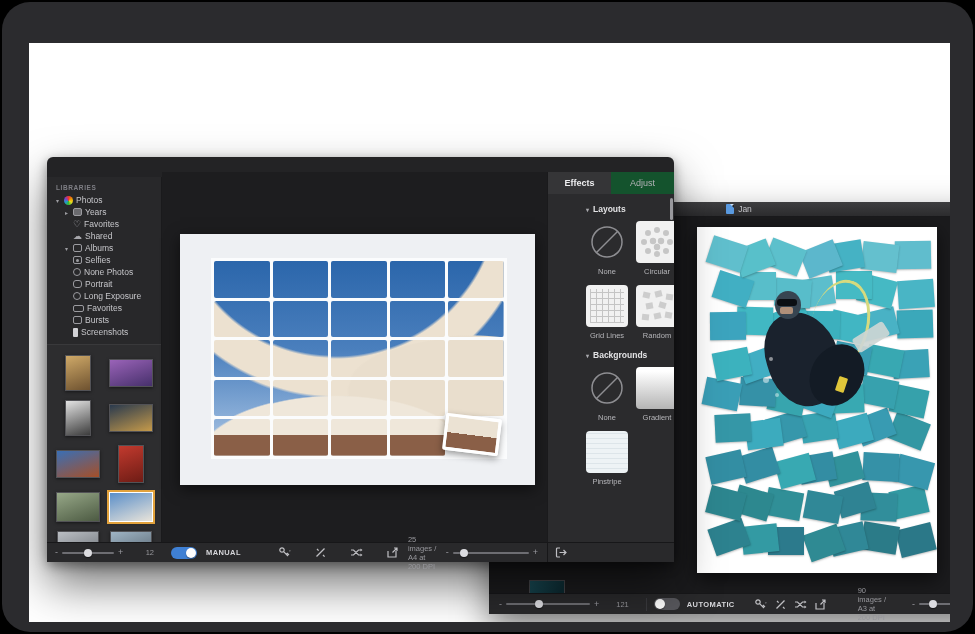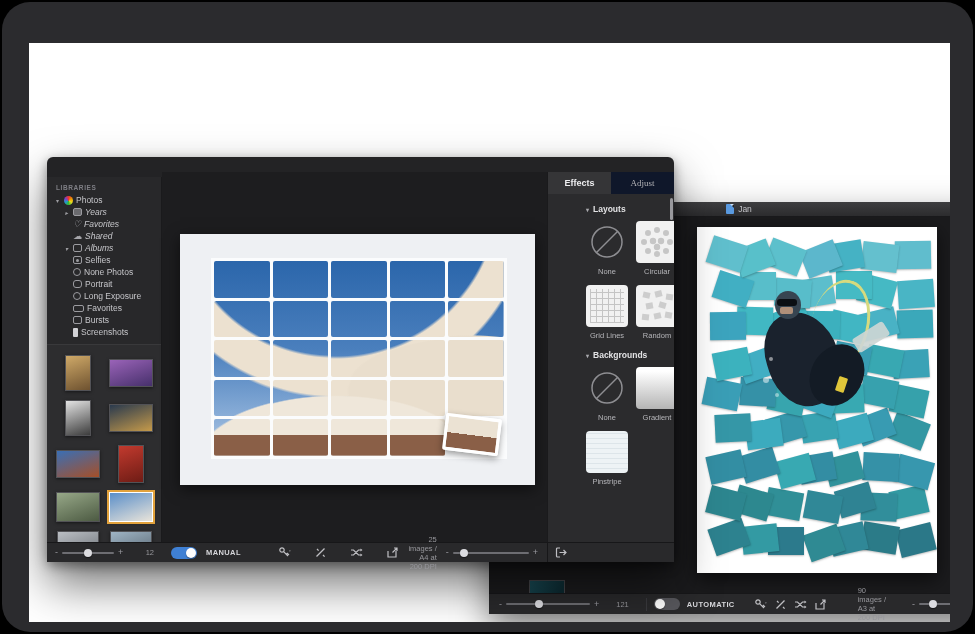--- a/index.html
+++ b/index.html
@@ -49,21 +49,21 @@
   .dv { position:absolute; }
 
   
   #win-arch { left:18px; top:114px; width:627px; height:405px; box-shadow:0 22px 46px rgba(0,0,0,.55), 0 4px 12px rgba(0,0,0,.4); z-index:2; }
   .lw-body { position:absolute; left:0; right:0; top:15px; bottom:20px; }
   .lw-side { position:absolute; left:0; top:5px; bottom:0; width:115px; background:#28282a; border-right:1px solid #1a1a1c; }
   .tree { padding:5px 0 0 7px; }
   .tree-header { font-size:6.5px; letter-spacing:.6px; color:#7f7f85; margin:2px 0 3px 2px; font-weight:700; }
   .titem { display:flex; align-items:center; height:12px; font-size:8.5px; color:#c6c6ca; gap:3px; white-space:nowrap; }
   .titem .disc { width:7px; font-size:6px; color:#9b9ba0; text-align:center; flex:none; }
-  .lvl1 { padding-left:9px;font-style:italic; } .lvl2 { padding-left:19px; }
+  .lvl1 { padding-left:9px; } .lvl2 { padding-left:19px; }
   .ic { flex:none; display:inline-block; }
   .ic-wheel { width:9px; height:9px; border-radius:50%; background:conic-gradient(#e33,#e90,#ed2,#3b3,#29c,#74c,#e33); }
   .ic-box { width:9px; height:8px; border:1px solid #9b9ba0; border-radius:2px; background:#6a6a6e; }
   .ic-outline { width:9px; height:8px; border:1px solid #9b9ba0; border-radius:2px; }
   .ic-glyph { font-size:9px; color:#a6a6ab; line-height:9px; }
   .ic-circle { width:8px; height:8px; border:1px solid #9b9ba0; border-radius:50%; }
   .ic-pano { width:11px; height:7px; border:1px solid #9b9ba0; border-radius:2px; }
   .ic-shot { width:5px; height:9px; background:#d2d2d6; border-radius:1px; }
   .ic-selfie { width:9px; height:8px; border:1px solid #9b9ba0; border-radius:2px; position:relative; }
   .ic-selfie::after { content:""; position:absolute; left:2px; top:1.5px; width:3px; height:3px; border-radius:50%; background:#9b9ba0; }
@@ -82,21 +82,21 @@
       radial-gradient(circle at 42% -35%, rgba(0,0,0,0) 52%, #ece1d0 53% 64%, rgba(0,0,0,0) 65%),
       linear-gradient(180deg, #2b66ab 0%, #4a7fbd 45%, #86abd6 78%, #b7cde6 100%);
     background-size:500% 500%; }
   .gcell { border-radius:2px; }
   .loose-tile { position:absolute; left:264px; top:182px; width:56px; height:37px; border:3px solid #fff; border-radius:2px; transform:rotate(7deg); box-shadow:0 3px 7px rgba(0,0,0,.4); background:linear-gradient(180deg,#ebe2d3 0 52%, #8a5f47 52%); }
 
   .lw-panel { position:absolute; right:0; top:0; bottom:0; width:127px; background:#2b2b2d; border-left:1px solid #1a1a1c; overflow:hidden; }
   .ptabs { display:flex; height:22px; }
   .ptab { flex:1; display:flex; align-items:center; justify-content:center; font-size:9px; }
   .ptab.active { background:#353537; color:#ededef; font-weight:700; border-radius:0 0 0 0; }
-  .ptab.inactive { background:#0f172a; color:#b2b2b6;font-family:Liberation Serif, serif; }
+  .ptab.inactive { background:#14532d; color:#b2b2b6; }
   .panel-scroll { position:absolute; left:0; right:0; top:22px; bottom:0; overflow:hidden; padding:8px 10px 0;margin-left:28px; }
   .scrollbar { position:absolute; right:1px; top:26px; width:3px; height:22px; background:#98989c; border-radius:2px; }
   .sec-header { font-size:8.5px; font-weight:700; color:#e2e2e4; margin:2px 0 7px 0; display:flex; align-items:center; gap:4px; }
   .sec-header .disc { font-size:6px; color:#a9a9ad; }
   .opt-grid { display:grid; grid-template-columns:1fr 1fr 1fr; column-gap:8px; row-gap:9px; justify-items:center; margin-bottom:10px; }
   .opt { display:flex; flex-direction:column; align-items:center; }
   .sw { width:42px; height:42px; border-radius:4px; background:#f1f1f1; position:relative; overflow:hidden; }
   .sw.dark { background:transparent; }
   .sw.sel { border:2px solid #e2a23c; box-shadow:inset 0 0 0 2px #fff; }
   .opt-label { margin-top:4px; font-size:7.5px; color:#b6b6ba; height:9px; }
@@ -527,21 +527,21 @@
               <path d="M1 4 h2.5 l5 5 h2.5 M1 9 h2.5 l5-5 h2.5" fill="none" stroke="#bfbfc3" stroke-width="1.2"></path>
               <path d="M10.5 2.5 l2 1.5 l-2 1.5 z M10.5 7.5 l2 1.5 l-2 1.5 z" fill="#bfbfc3"></path>
             </svg>
       </span>
       <span class="tb-icon" style="margin-left:14px;">
         <svg viewBox="0 0 13 13">
               <path d="M2 5 v6 h8 v-6" fill="none" stroke="#bfbfc3" stroke-width="1.2"></path>
               <path d="M8 2 h3 v3 M11 2 L6.5 6.5" fill="none" stroke="#bfbfc3" stroke-width="1.2"></path>
             </svg>
       </span>
-      <span class="status-txt spacer" style="text-align:right;">25 images / A4 at 200 DPI</span>
+      <span class="status-txt spacer" style="text-align:left;">25 images / A4 at 200 DPI</span>
       <div class="slider">
         <span class="pm">-</span>
         <span class="track" style="width:76px;">
               <span class="knob" style="left:10%;"></span>
             </span>
         <span class="pm">+</span>
       </div>
     </div>
 
     <div class="lw-panel-bar">

